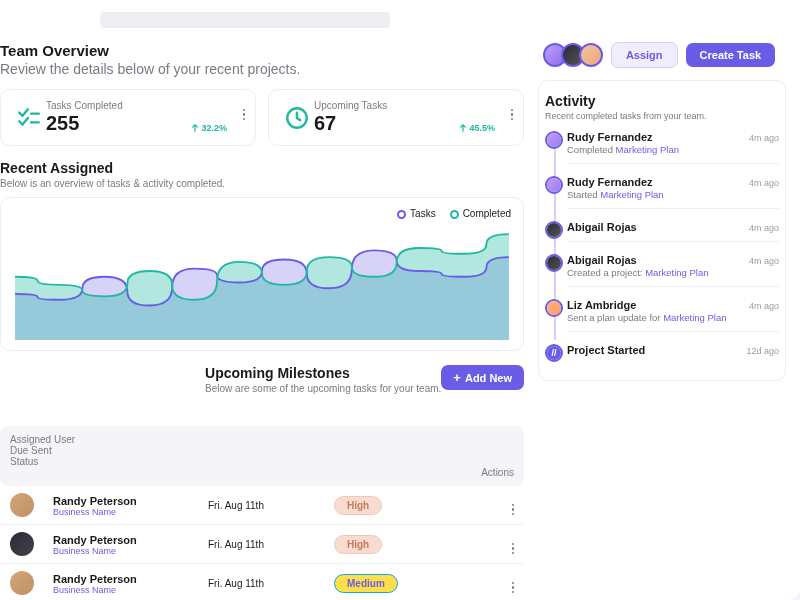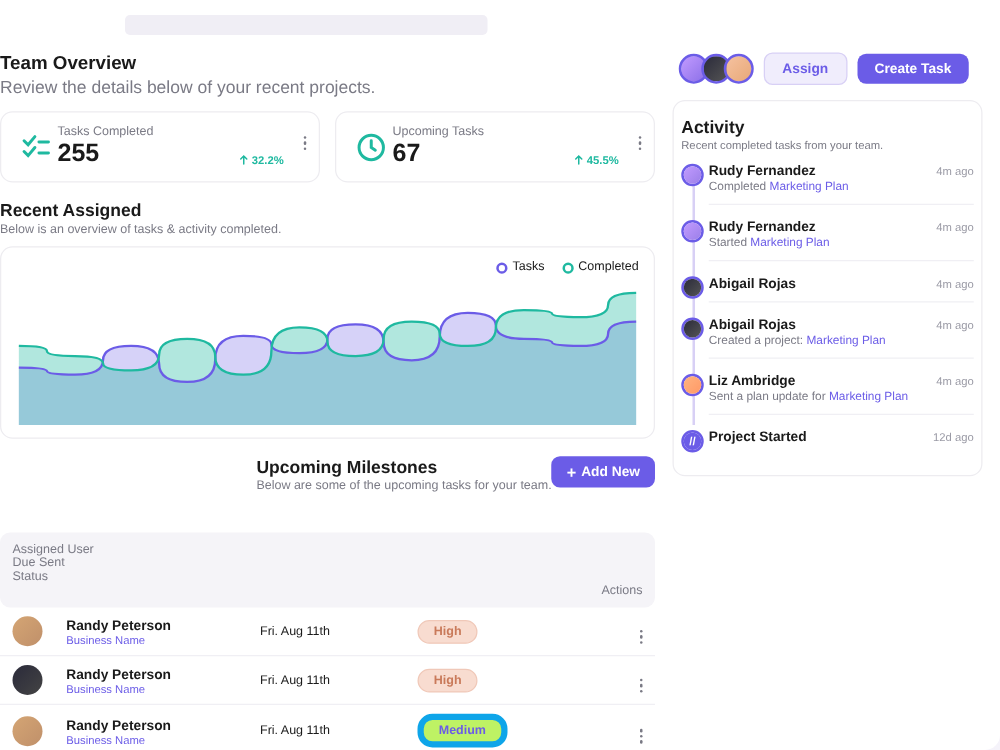--- a/index.html
+++ b/index.html
@@ -125,21 +125,21 @@
 .user-name { font-size: 11px; font-weight: 700; }
 .user-sub { font-size: 9px; color: #6b5ce7; }
 .due-cell { flex: 1.4; font-size: 10px; }
 .status-cell { flex: 1.2; }
 .actions-cell { flex: 0.8; text-align: right; color: #7a7a85; }
 .badge {
   display: inline-block; padding: 3px 12px; border-radius: 12px;
   font-size: 10px; font-weight: 600;
 }
 .badge.high { background: #f8dcd0; color: #c97a5a; border: 1px solid #f0c8b8; }
-.badge.medium { background: #bef264; color: #6b5ce7; border: 5px solid #0ea5e9; }
+.badge.medium { background: #fde047; color: #6b5ce7; border: 1px solid #0ea5e9; }
 
 .activity-panel { padding: 12px 6px; }
 .activity-title { font-size: 14px; font-weight: 700; margin-bottom: 2px; }
 .activity-sub { font-size: 9px; color: #7a7a85; margin-bottom: 10px; }
 .timeline { position: relative; padding-left: 22px; }
 .timeline::before {
   content: ''; position: absolute; left: 9px; top: 10px; bottom: 16px;
   width: 1.5px; background: #d8d0f5;
 }
 .tl-item { position: relative; margin-bottom: 12px; }

